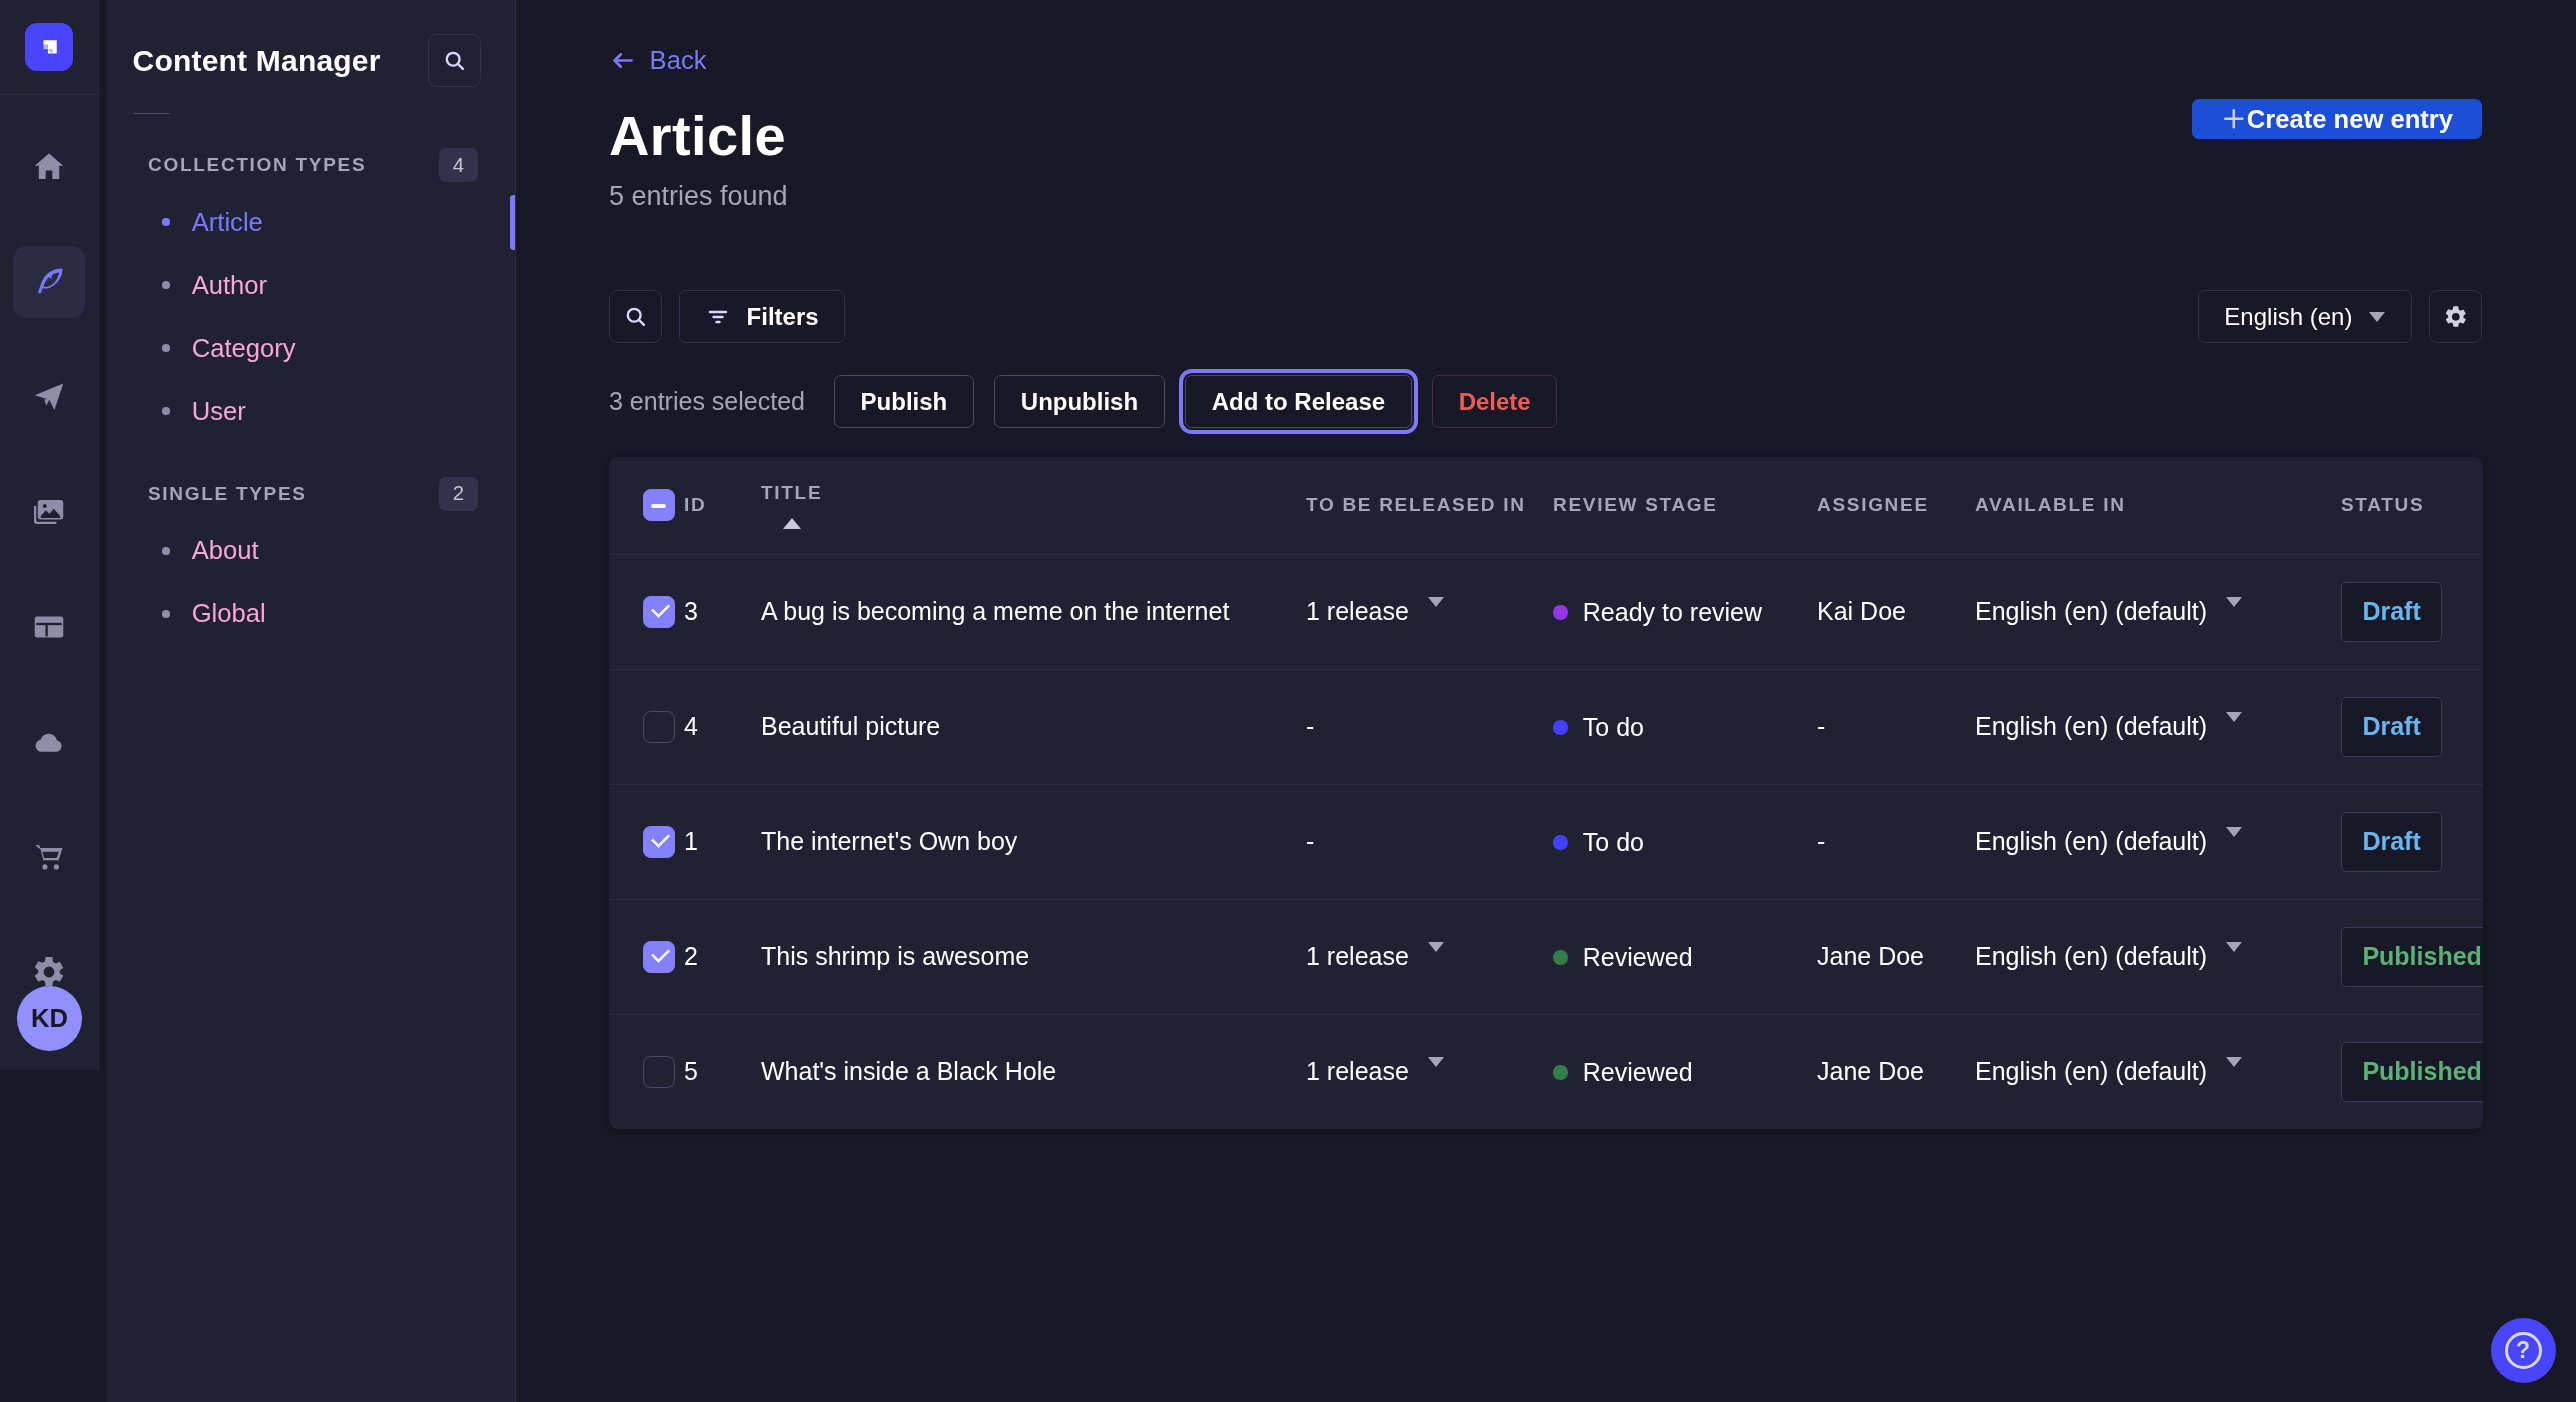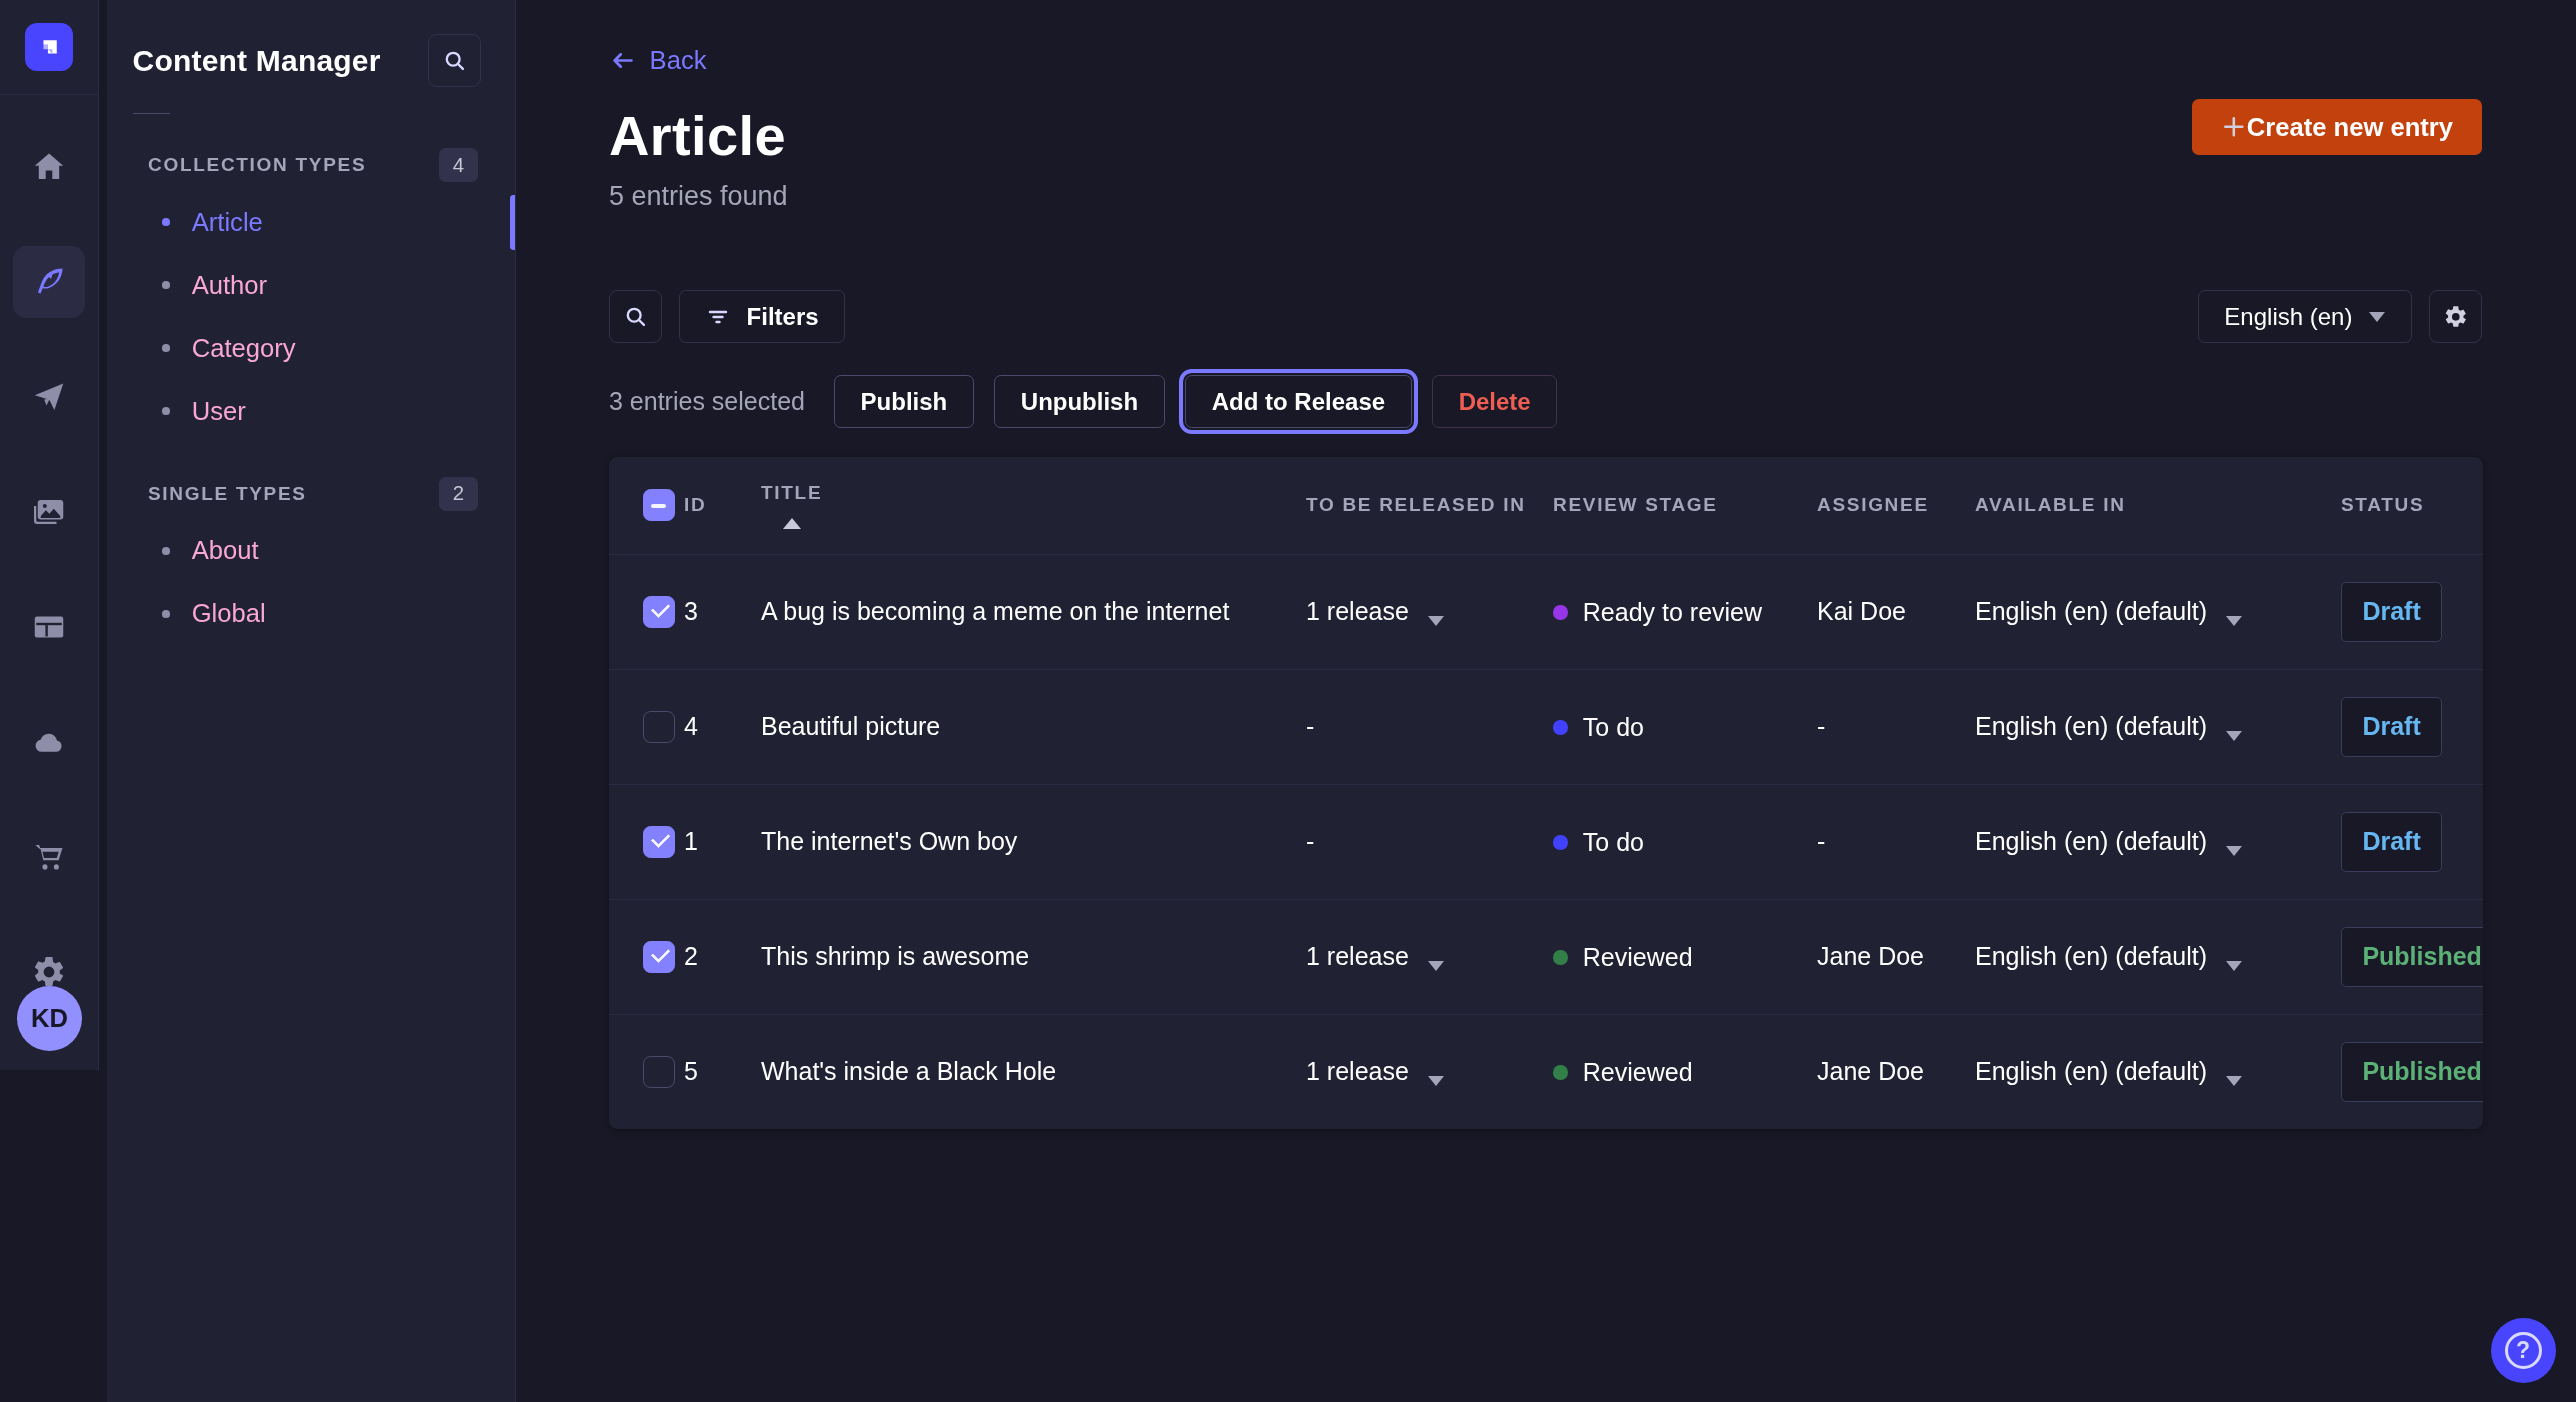--- a/index.html
+++ b/index.html
@@ -46,22 +46,22 @@
   .active-bar { position:absolute; right:0; top:4.3px; width:5.1px; height:55px;
                 background:#7b79ff; border-radius:3.4px 0 0 3.4px; }
 
   
   .main { position:absolute; left:508px; top:0; width:2068px; height:1402px;
           padding:0 94px 0 101px; }
   .back-row { margin-top:46px; display:inline-flex; align-items:center; gap:13.6px;
               color:#7b79ff; font-size:25.6px; cursor:pointer; }
   .page-title { margin-top:25.6px; font-size:56px; font-weight:bold; letter-spacing:0.4px; }
   .page-sub { margin-top:13.6px; font-size:27px; color:#a5a5ba; }
-  .create-btn { position:absolute; top:99px; right:94px; height:56px; padding:0 29px;
-                border-radius:6.8px; background:#c2410c; display:flex; align-items:center;
+  .create-btn { position:absolute; top:99px; right:94px; height:40px; padding:0 29px;
+                border-radius:6.8px; background:#1d4ed8; display:flex; align-items:center;
                 font-size:25.6px; font-weight:600; color:#fff; cursor:pointer; }
 
   .toolbar { margin-top:78px; display:flex; align-items:center; justify-content:space-between; }
   .tb-left, .tb-right { display:flex; align-items:center; gap:17px; }
   .pill-btn { height:53px; padding:0 25.6px; border-radius:6.8px; border:0.9px solid #32324d;
               background:transparent; display:flex; align-items:center; gap:17px;
               font-size:24px; font-weight:600; color:#fff; cursor:pointer; }
   .pill-btn.regular { font-weight:normal; }
 
   .selection-row { margin-top:32px; display:flex; align-items:center; }
@@ -80,21 +80,21 @@
   th { height:97px; text-align:left; font-size:19px; font-weight:bold; letter-spacing:1.7px;
        color:#a5a5ba; white-space:nowrap; }
   td { height:115px; font-size:25px; color:#fff; white-space:nowrap; overflow:hidden; }
   tbody tr { border-top:0.9px solid #2b2b43; cursor:pointer; }
   .c-check { padding-left:34px; }
   .sort-wrap { display:inline-flex; align-items:center; gap:13.6px; cursor:pointer;flex-direction:column; }
   .arrow-up { width:0; height:0; border-left:9.4px solid transparent;
               border-right:9.4px solid transparent; border-bottom:11px solid #c9c9d9; }
   .caret { width:0; height:0; border-left:8.5px solid transparent;
            border-right:8.5px solid transparent; border-top:10.2px solid #a5a5ba; }
-  .drop { display:inline-flex; align-items:flex-end; gap:19px; cursor:pointer; }
+  .drop { display:inline-flex; align-items:flex-start; gap:19px; cursor:pointer; }
   .stage { display:inline-flex; align-items:center; gap:15.3px; }
   .dot { width:14.5px; height:14.5px; border-radius:50%; flex:none; }
   .badge { display:inline-flex; align-items:center; height:60px; padding:0 20.4px;
            border-radius:5.1px; border:0.9px solid #3c3c5c; background:#181826;
            font-size:25px; font-weight:600; }
 
   
   .cb { position:relative; display:inline-block; width:32px; height:32px; border-radius:7.7px;
         border:1.7px solid #4a4a6a; background:transparent; cursor:pointer; vertical-align:middle; }
   .cb.checked, .cb.indet { background:#8481ff; border-color:#8481ff; }

